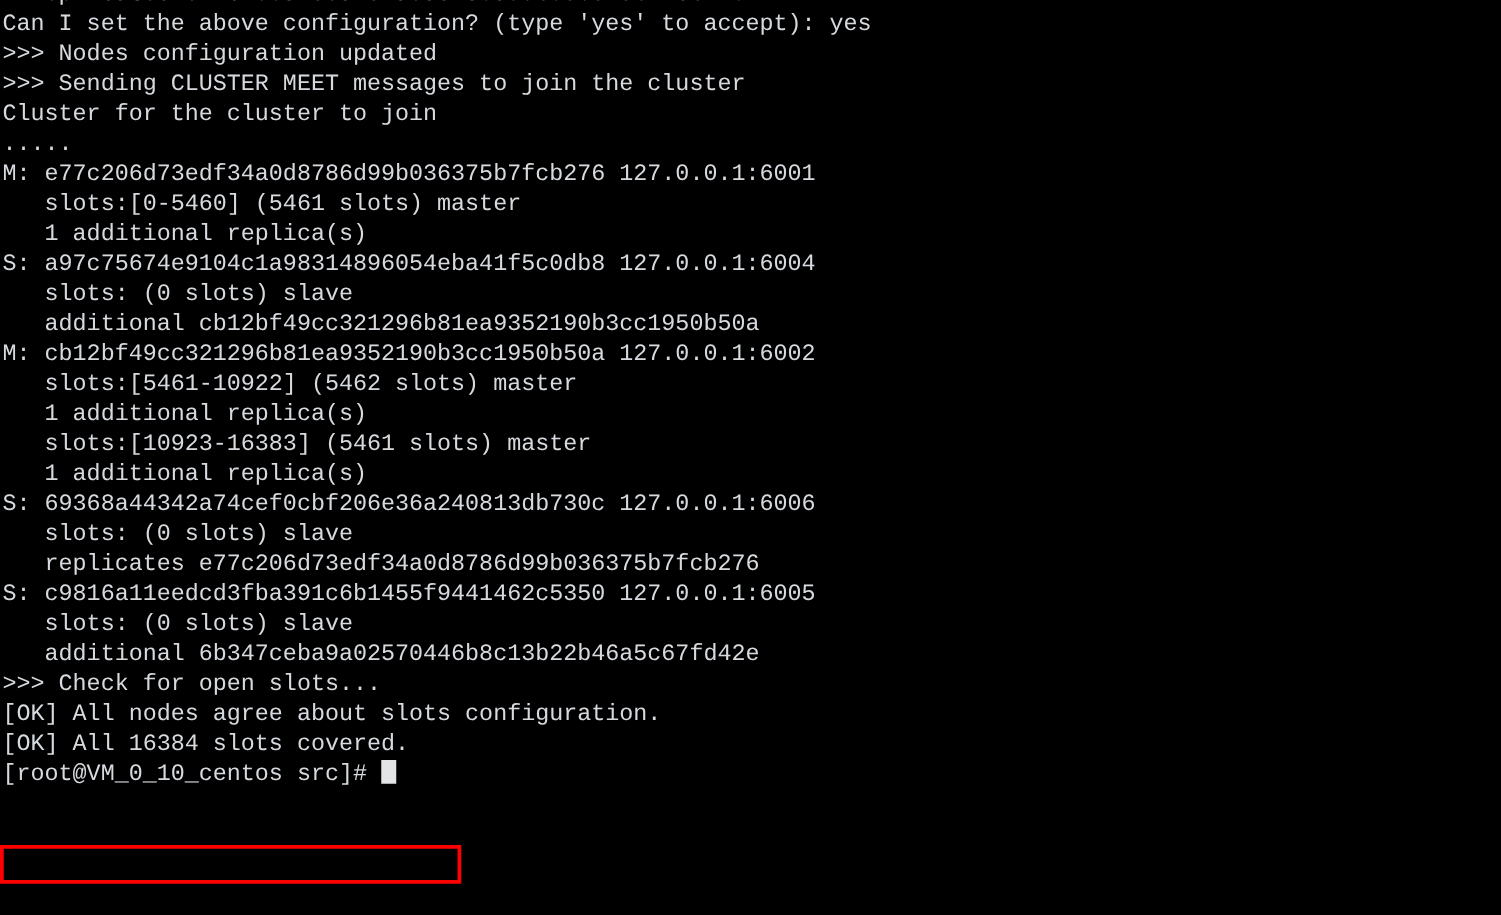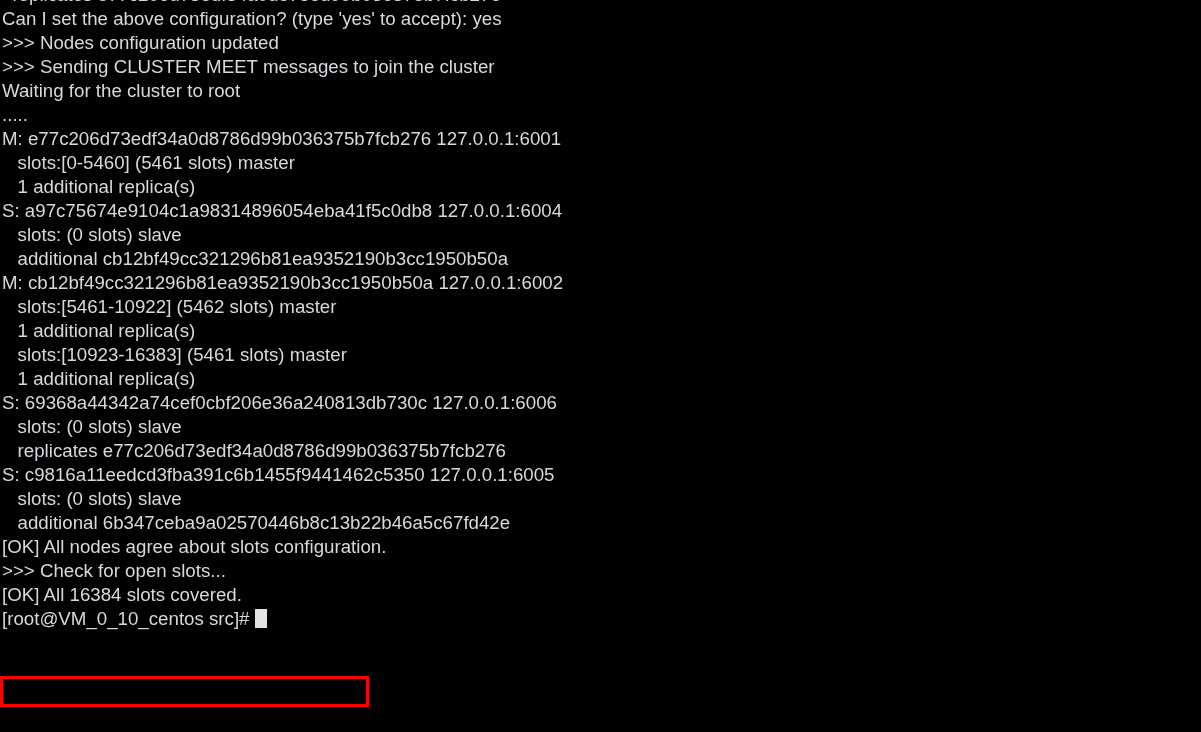--- a/index.html
+++ b/index.html
@@ -28,21 +28,21 @@
     width: 1201px;
   }
   .line {
     height: 24px;
     line-height: 24px;
     font-size: 18.7px;
     letter-spacing: 0px;
     color: #d6dade;
     white-space: pre;
     padding-left: 2px;
-    font-family: Liberation Sans, sans-serif;
+    font-family: Liberation Mono, monospace;
   }
   .cursor {
     display: inline-block;
     width: 12.6px;
     height: 19px;
     background: #e2e4e6;
     vertical-align: -3px;
   }
   #highlight-box {
     position: absolute;
@@ -58,40 +58,40 @@
 </head>
 <body>
 
 <div id="terminal">
 
   <div id="screen">
     <div class="line">  replicates e77c206d73edf34a0d8786d99b036375b7fcb276</div>
     <div class="line">Can I set the above configuration? (type 'yes' to accept): yes</div>
     <div class="line">&gt;&gt;&gt; Nodes configuration updated</div>
     <div class="line">&gt;&gt;&gt; Sending CLUSTER MEET messages to join the cluster</div>
-    <div class="line">Waiting for the cluster to root</div>
+    <div class="line">Cluster for the cluster to join</div>
     <div class="line">.....</div>
     <div class="line">M: e77c206d73edf34a0d8786d99b036375b7fcb276 127.0.0.1:6001</div>
     <div class="line">   slots:[0-5460] (5461 slots) master</div>
     <div class="line">   1 additional replica(s)</div>
     <div class="line">S: a97c75674e9104c1a98314896054eba41f5c0db8 127.0.0.1:6004</div>
     <div class="line">   slots: (0 slots) slave</div>
     <div class="line">   additional cb12bf49cc321296b81ea9352190b3cc1950b50a</div>
     <div class="line">M: cb12bf49cc321296b81ea9352190b3cc1950b50a 127.0.0.1:6002</div>
     <div class="line">   slots:[5461-10922] (5462 slots) master</div>
     <div class="line">   1 additional replica(s)</div>
     <div class="line">   slots:[10923-16383] (5461 slots) master</div>
     <div class="line">   1 additional replica(s)</div>
     <div class="line">S: 69368a44342a74cef0cbf206e36a240813db730c 127.0.0.1:6006</div>
     <div class="line">   slots: (0 slots) slave</div>
     <div class="line">   replicates e77c206d73edf34a0d8786d99b036375b7fcb276</div>
     <div class="line">S: c9816a11eedcd3fba391c6b1455f9441462c5350 127.0.0.1:6005</div>
     <div class="line">   slots: (0 slots) slave</div>
     <div class="line">   additional 6b347ceba9a02570446b8c13b22b46a5c67fd42e</div>
+    <div class="line">&gt;&gt;&gt; Check for open slots...</div>
     <div class="line">[OK] All nodes agree about slots configuration.</div>
-    <div class="line">&gt;&gt;&gt; Check for open slots...</div>
     <div class="line">[OK] All 16384 slots covered.</div>
     <div class="line"><span>[root@VM_0_10_centos src]# </span><span class="cursor"></span></div>
   </div>
 
   <div id="highlight-box"></div>
 
 </div>
 
 </body></html>

